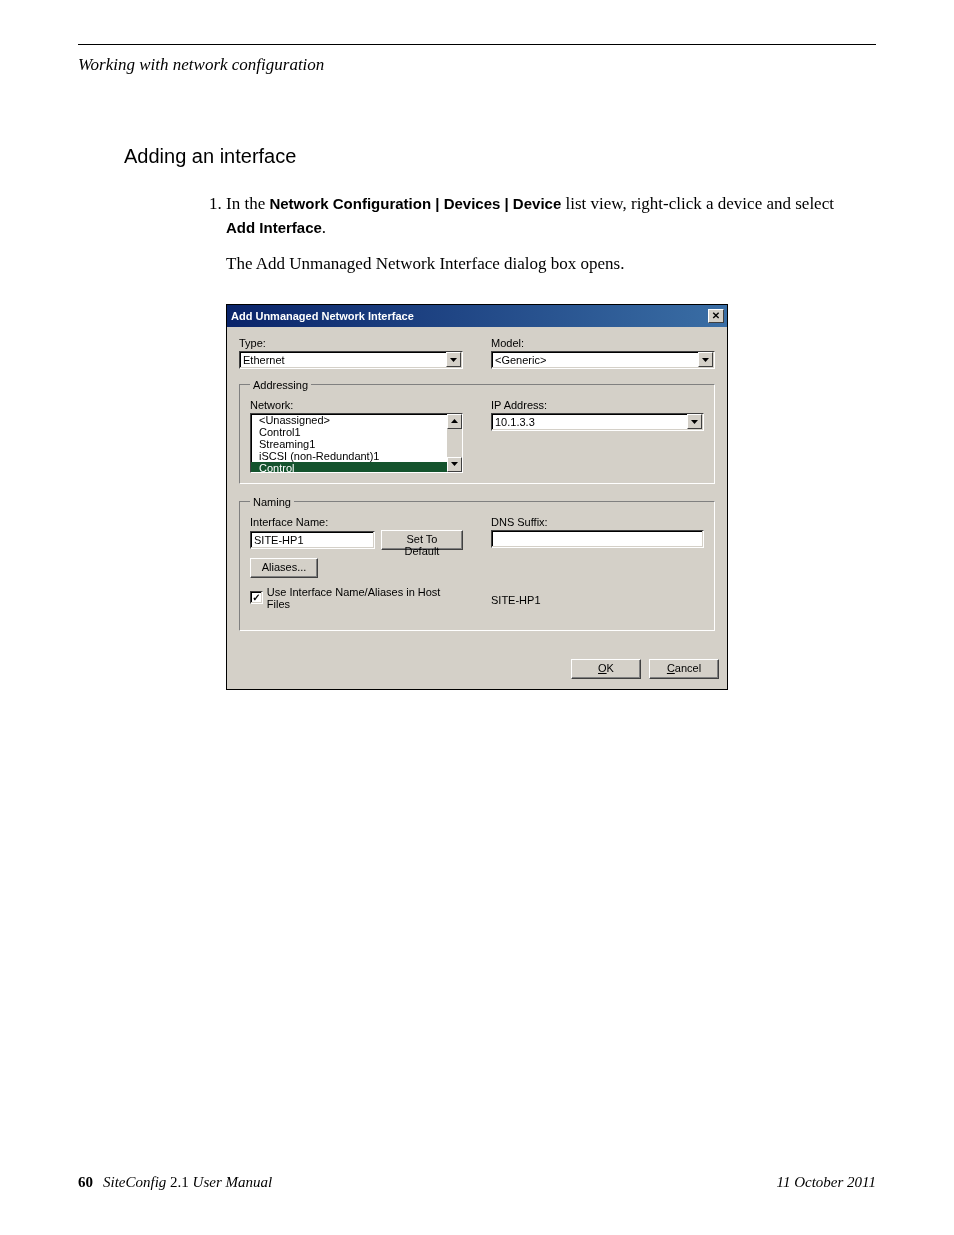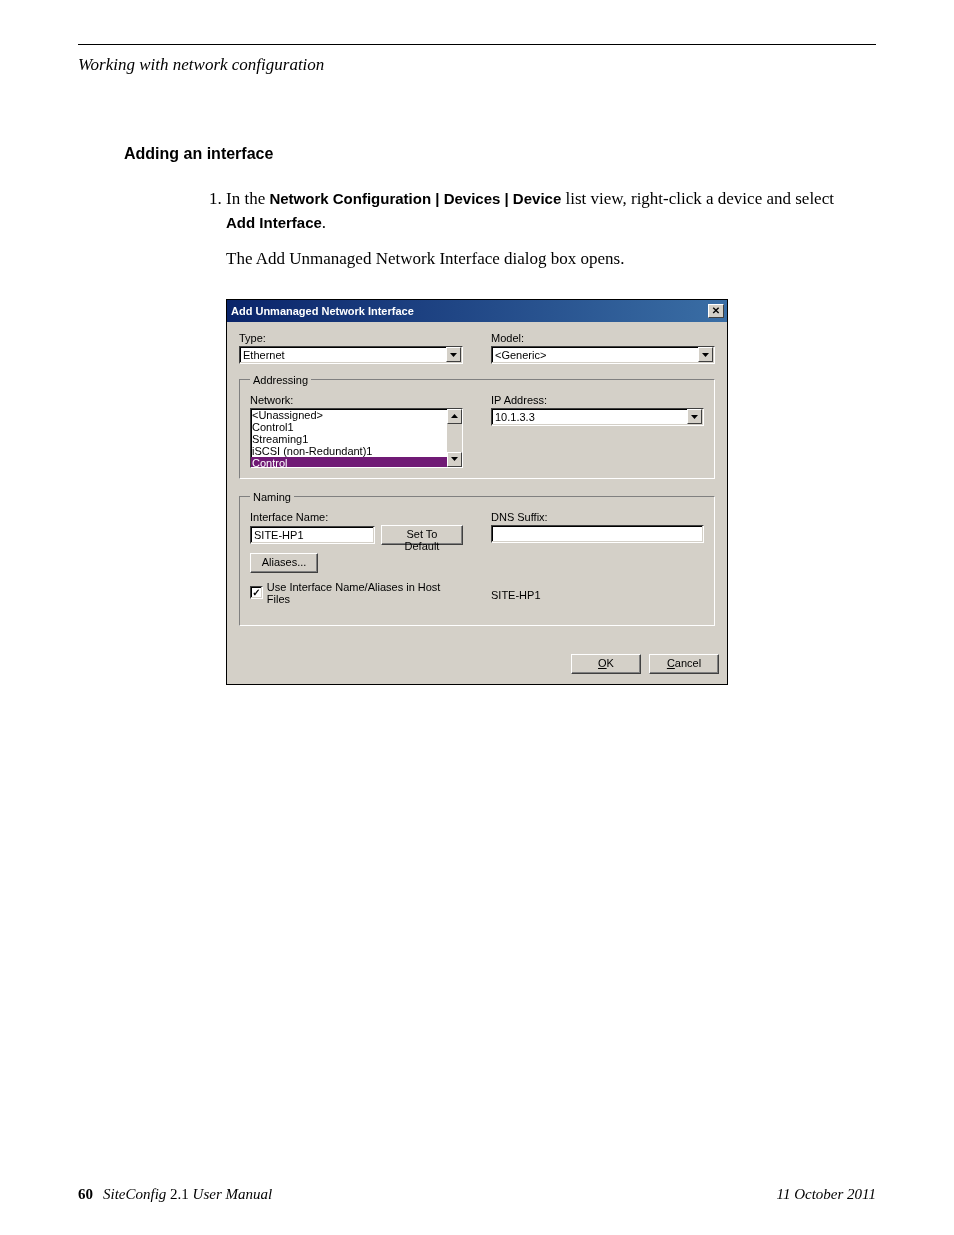--- a/index.html
+++ b/index.html
@@ -21,22 +21,22 @@
     margin-top: 0;
     margin-bottom: 10px;
   }
   .running-head {
     font-style: italic;
     font-size: 17px;
     margin-bottom: 70px;
   }
   .h2 {
     font-family: Arial, Helvetica, sans-serif;
-    font-weight: bold;
-    font-size: 16px;
+    font-weight: normal;
+    font-size: 20px;
     margin: 0 0 24px 46px;
   }
   ol.steps {
     margin: 0 0 0 120px;
     padding: 0 30px 0 28px;
   }
   ol.steps li {
     font-size: 17px;
     line-height: 1.4;
     margin-bottom: 14px;
@@ -130,22 +130,22 @@
     height: 60px;
     box-sizing:border-box;
   }
   .listbox .items {
     flex:1;
     padding: 0;
     overflow:hidden;
     font-size:11px;
     line-height: 12px;
   }
-  .listbox .items div { padding: 0 1px; white-space:nowrap; }
-  .listbox .items .sel { background:#701a75; color:#fff; }
+  .listbox .items div { padding: 0 8px; white-space:nowrap; }
+  .listbox .items .sel { background:#14532d; color:#fff; }
   .listbox .scrollbar {
     width:15px;
     display:flex; flex-direction:column; justify-content:space-between;
     background:#d4d0c8;
   }
   .btn {
     background:#d4d0c8;
     border: 1px solid #fff;
     border-right-color:#404040; border-bottom-color:#404040;
     box-shadow: inset -1px -1px 0 #808080;
@@ -173,21 +173,21 @@
   }
   .dlg-buttons {
     display:flex; justify-content:flex-end; gap:8px;
     padding: 6px 8px 10px 18px;
   }
   .dlg-buttons .btn { width:70px; }
   .underline-first::first-letter { text-decoration: underline; }
 
   .footer {
     position:absolute;
-    bottom: 32px;
+    bottom: 44px;
     left: 78px; right: 78px;
     display:flex; justify-content:space-between;
     font-size: 15px;
     font-style: italic;
   }
   .footer .pageno { font-style: normal; font-weight: bold; margin-right: 10px; }
   .footer .left { display:flex; gap:0; }
   .footer .prod { font-style: italic; }
   .footer .prod .nv { font-style: normal; }
 </style>

